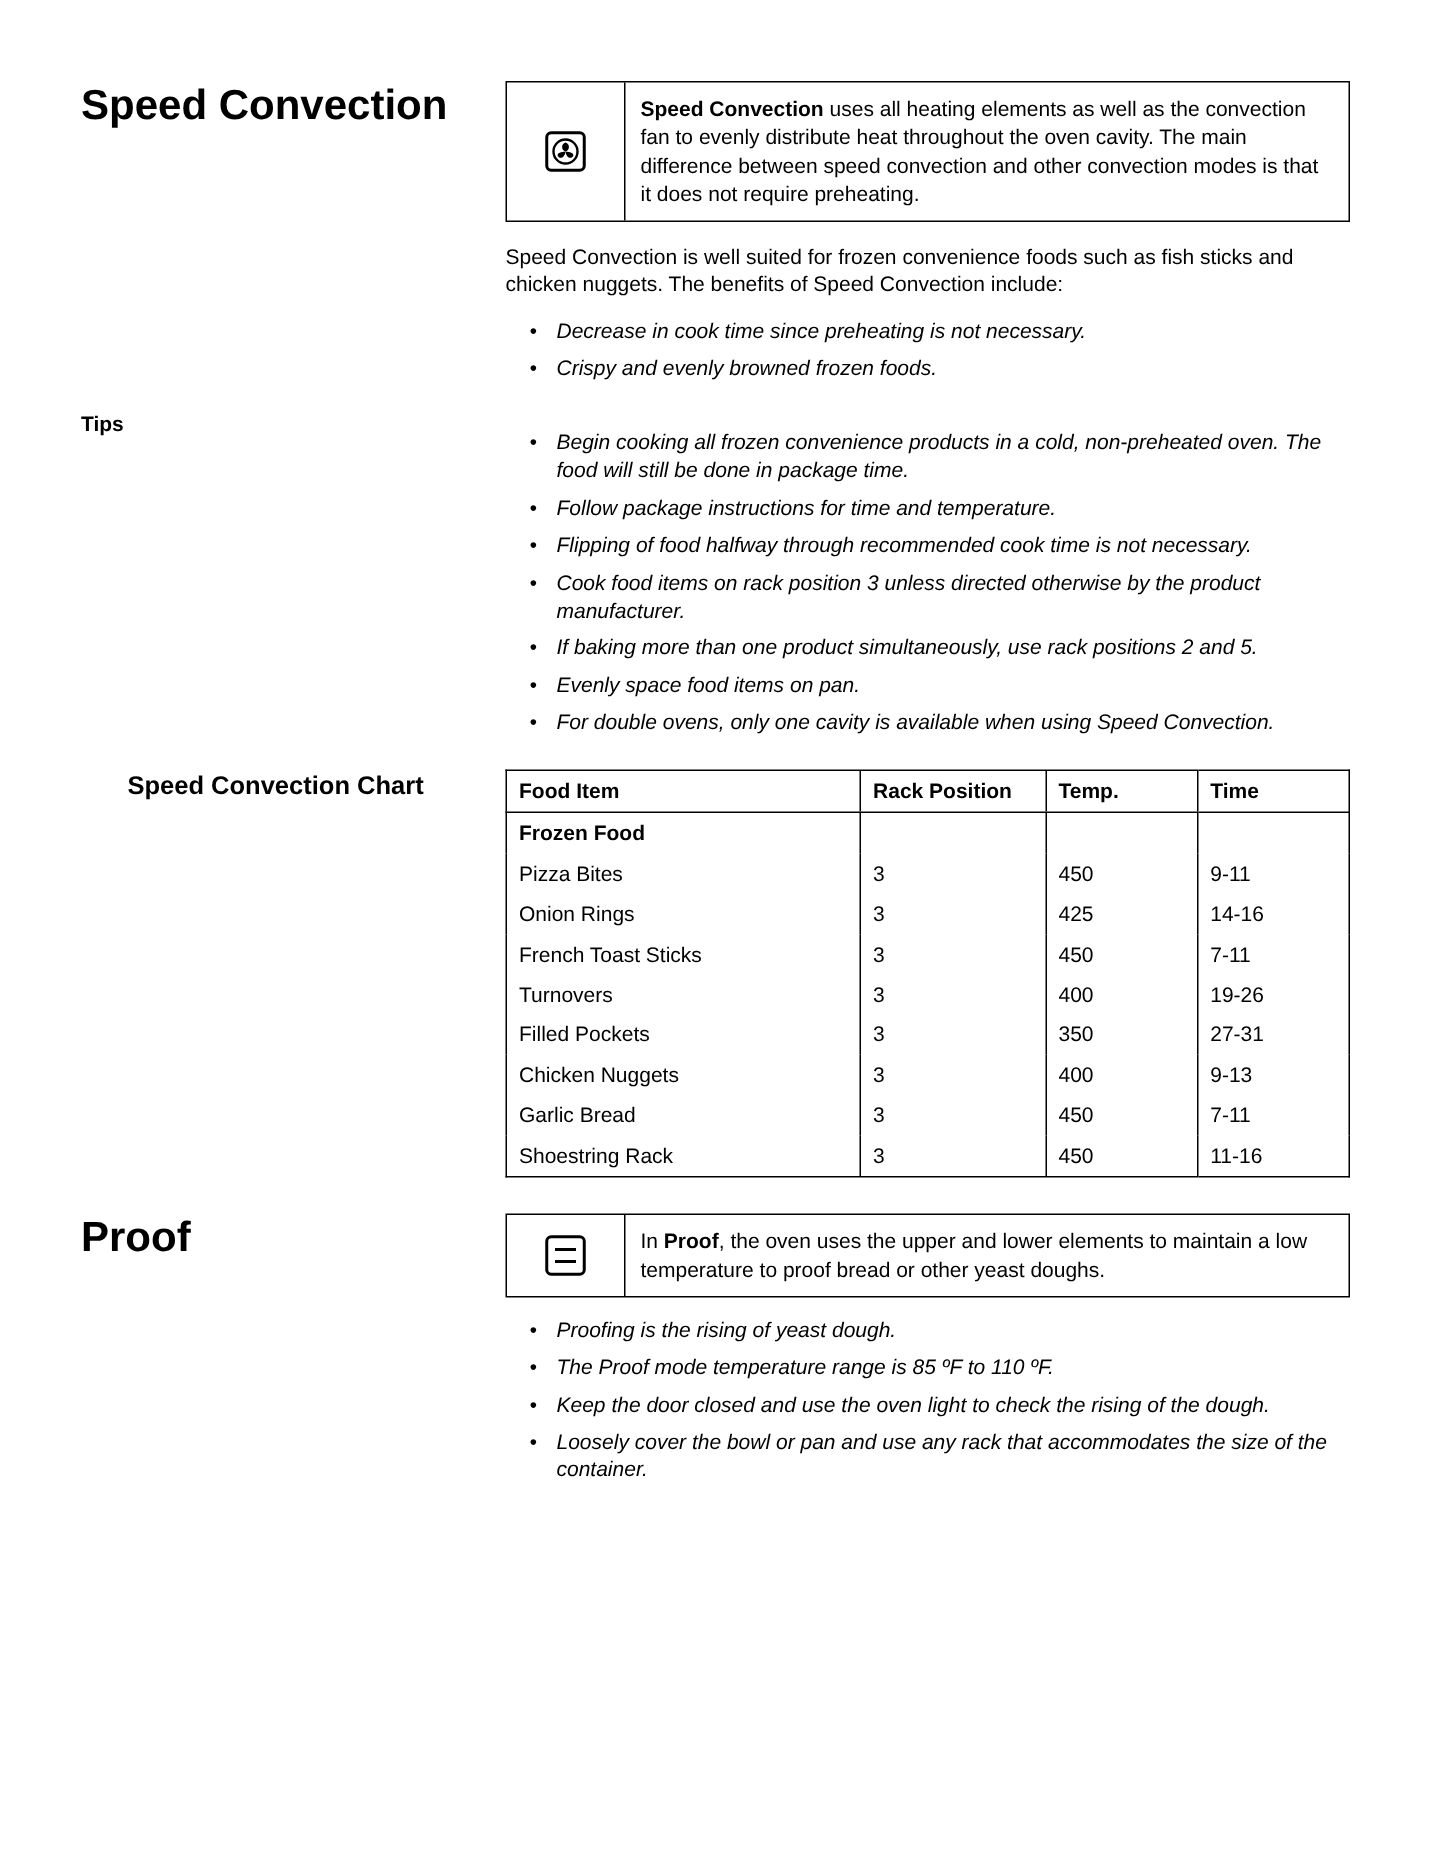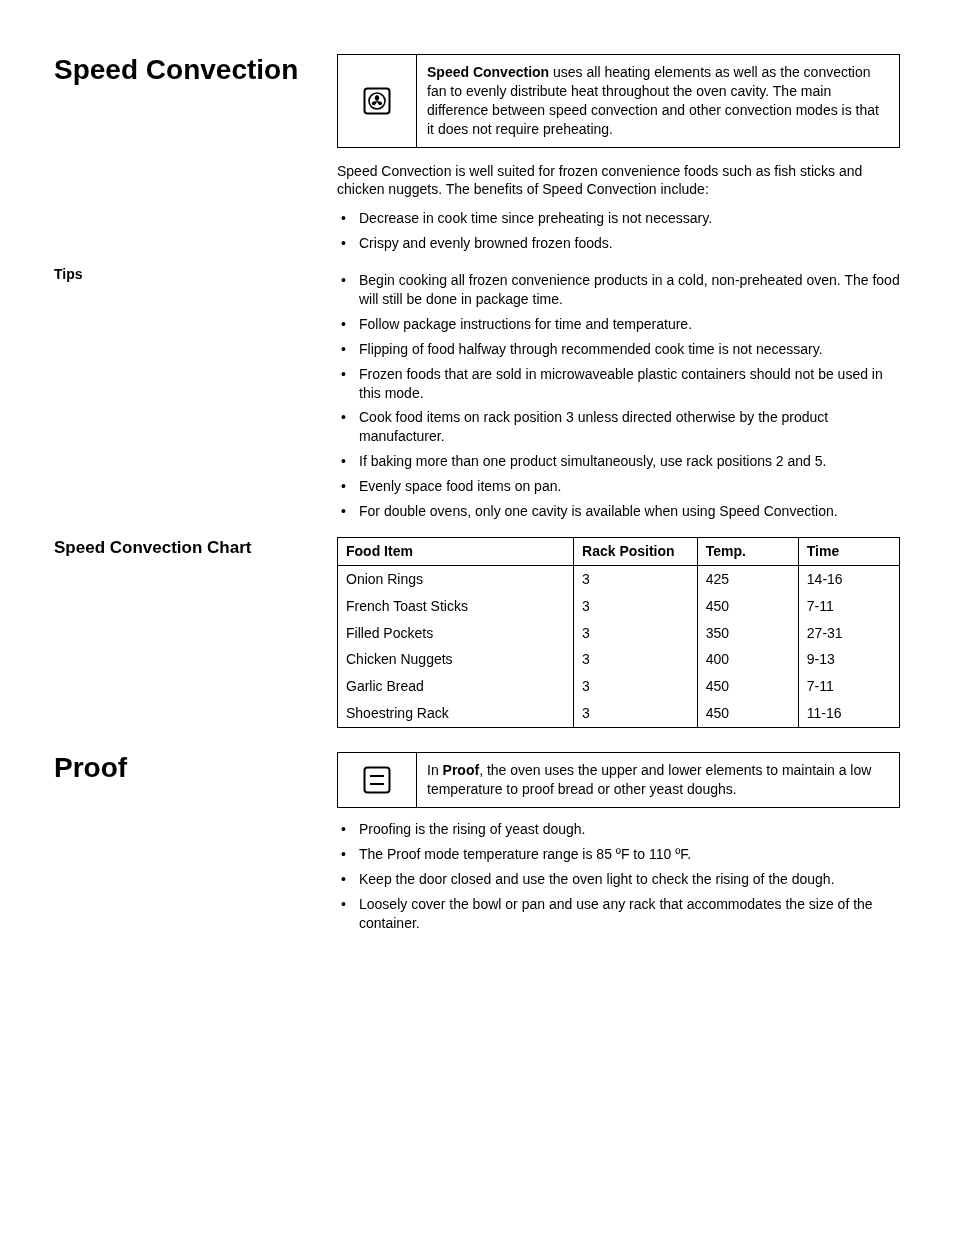--- a/index.html
+++ b/index.html
@@ -48,41 +48,43 @@
   .box-text {
     padding: 8px 10px;
     flex: 1;
   }
   .para {
     margin: 14px 0 10px 0;
   }
   ul.bullets {
     list-style: none;
     padding: 0;
-    margin: 0;
+    margin: 12px;
+    font-style: italic;
   }
   ul.bullets li {
     position: relative;
     padding-left: 22px;
     margin: 6px 0;
   }
   ul.bullets li::before {
     content: "•";
     position: absolute;
     left: 4px;
     top: 0;
     color: #000;
   }
   .sidelabel {
     font-weight: bold;
     font-size: 14px;
   }
   .sideheading {
     font-weight: bold;
     font-size: 17px;
+    margin-left: 31px;
   }
   table.chart {
     border-collapse: collapse;
     width: 100%;
     font-size: 14px;
   }
   table.chart th, table.chart td {
     text-align: left;
     padding: 4px 8px;
   }
@@ -138,21 +140,20 @@
 
 <div class="row" style="margin-top:6px;">
   <div class="leftcol">
     <div class="sidelabel">Tips</div>
   </div>
   <div class="rightcol">
     <ul class="bullets">
       <li>Begin cooking all frozen convenience products in a cold, non-preheated oven. The food will still be done in package time.</li>
       <li>Follow package instructions for time and temperature.</li>
       <li>Flipping of food halfway through recommended cook time is not necessary.</li>
-      <li>Frozen foods that are sold in microwaveable plastic containers should not be used in this mode.</li>
       <li>Cook food items on rack position 3 unless directed otherwise by the product manufacturer.</li>
       <li>If baking more than one product simultaneously, use rack positions 2 and 5.</li>
       <li>Evenly space food items on pan.</li>
       <li>For double ovens, only one cavity is available when using Speed Convection.</li>
     </ul>
   </div>
 </div>
 
 <div class="row" style="margin-top:10px;">
   <div class="leftcol">
@@ -169,30 +170,48 @@
       <thead>
         <tr>
           <th>Food Item</th>
           <th class="vsep">Rack Position</th>
           <th class="vsep">Temp.</th>
           <th class="vsep">Time</th>
         </tr>
       </thead>
       <tbody>
         <tr>
+          <td class="catrow">Frozen Food</td>
+          <td class="vsep"></td>
+          <td class="vsep"></td>
+          <td class="vsep"></td>
+        </tr>
+        <tr>
+            <td>Pizza Bites</td>
+            <td class="vsep">3</td>
+            <td class="vsep">450</td>
+            <td class="vsep">9-11</td>
+          </tr>
+        <tr>
             <td>Onion Rings</td>
             <td class="vsep">3</td>
             <td class="vsep">425</td>
             <td class="vsep">14-16</td>
           </tr>
         <tr>
             <td>French Toast Sticks</td>
             <td class="vsep">3</td>
             <td class="vsep">450</td>
             <td class="vsep">7-11</td>
+          </tr>
+        <tr>
+            <td>Turnovers</td>
+            <td class="vsep">3</td>
+            <td class="vsep">400</td>
+            <td class="vsep">19-26</td>
           </tr>
         <tr>
             <td>Filled Pockets</td>
             <td class="vsep">3</td>
             <td class="vsep">350</td>
             <td class="vsep">27-31</td>
           </tr>
         <tr>
             <td>Chicken Nuggets</td>
             <td class="vsep">3</td>

